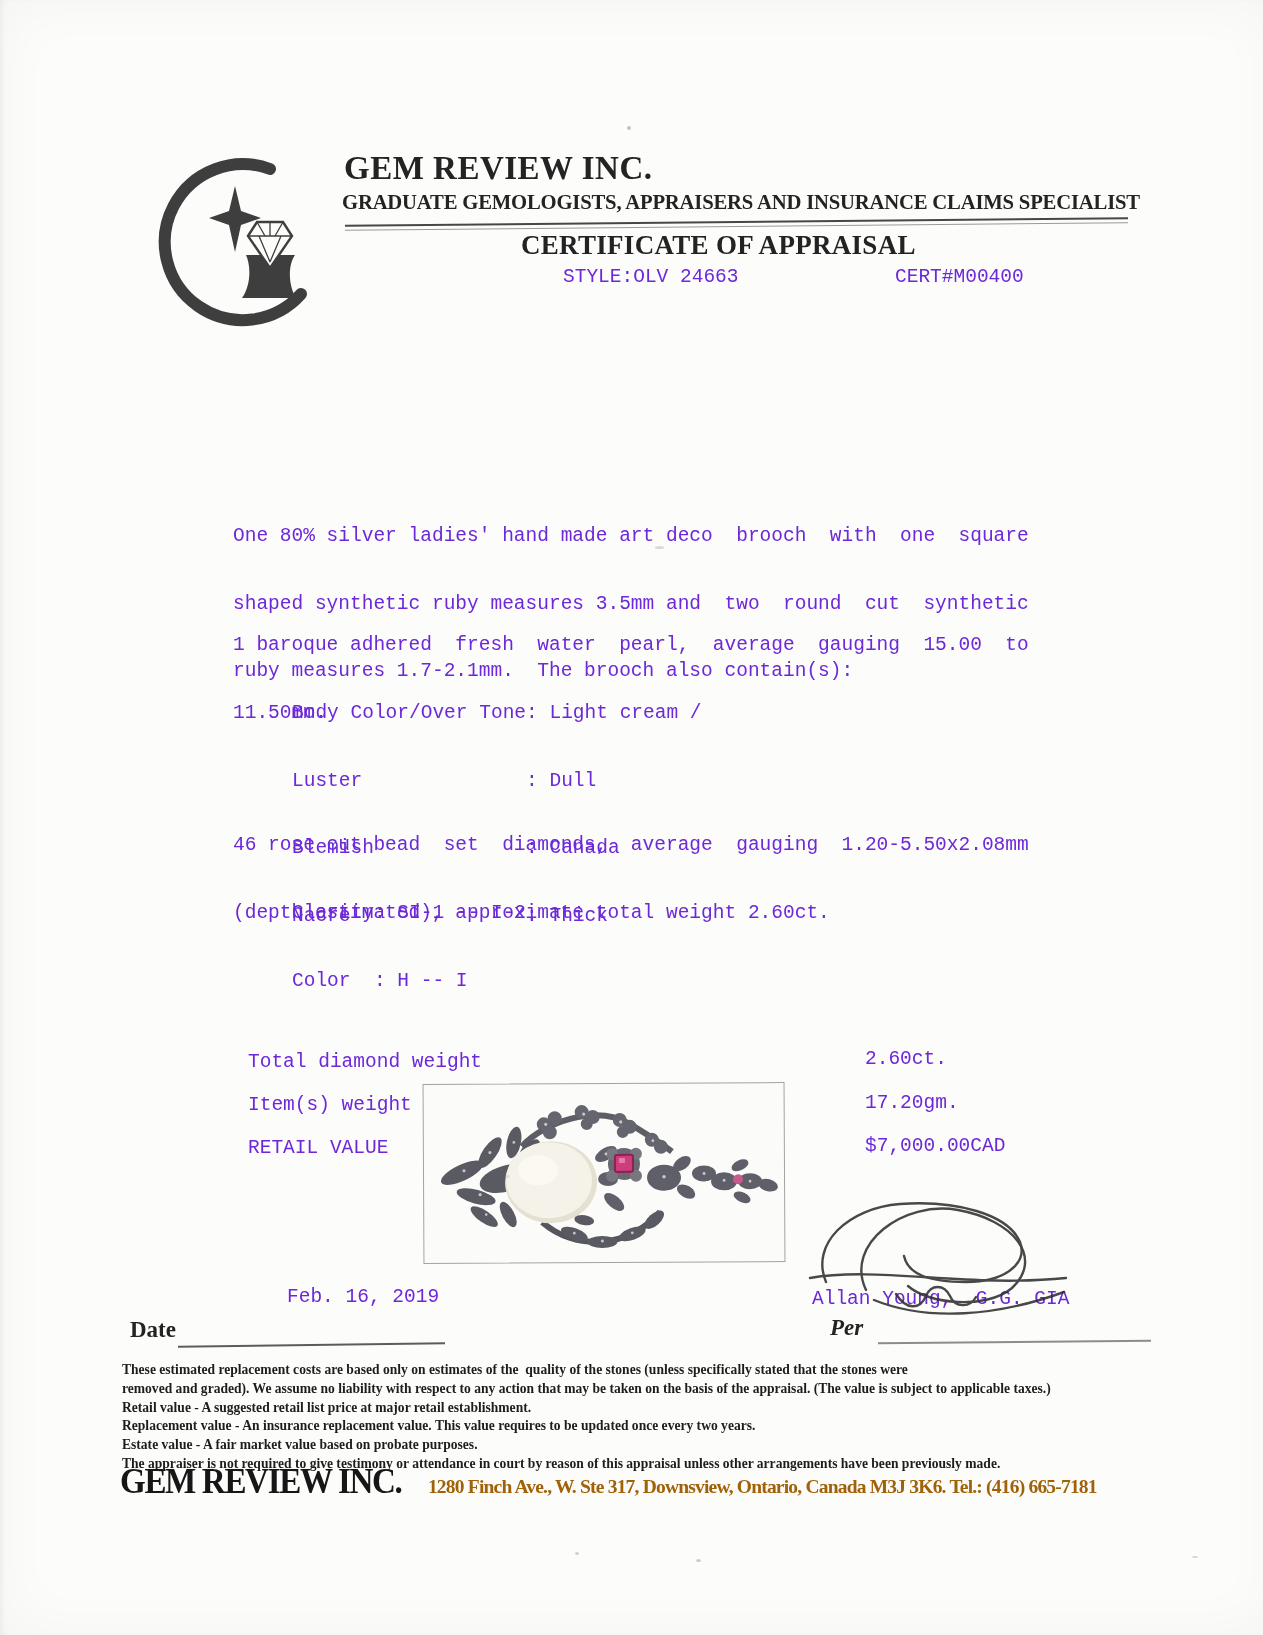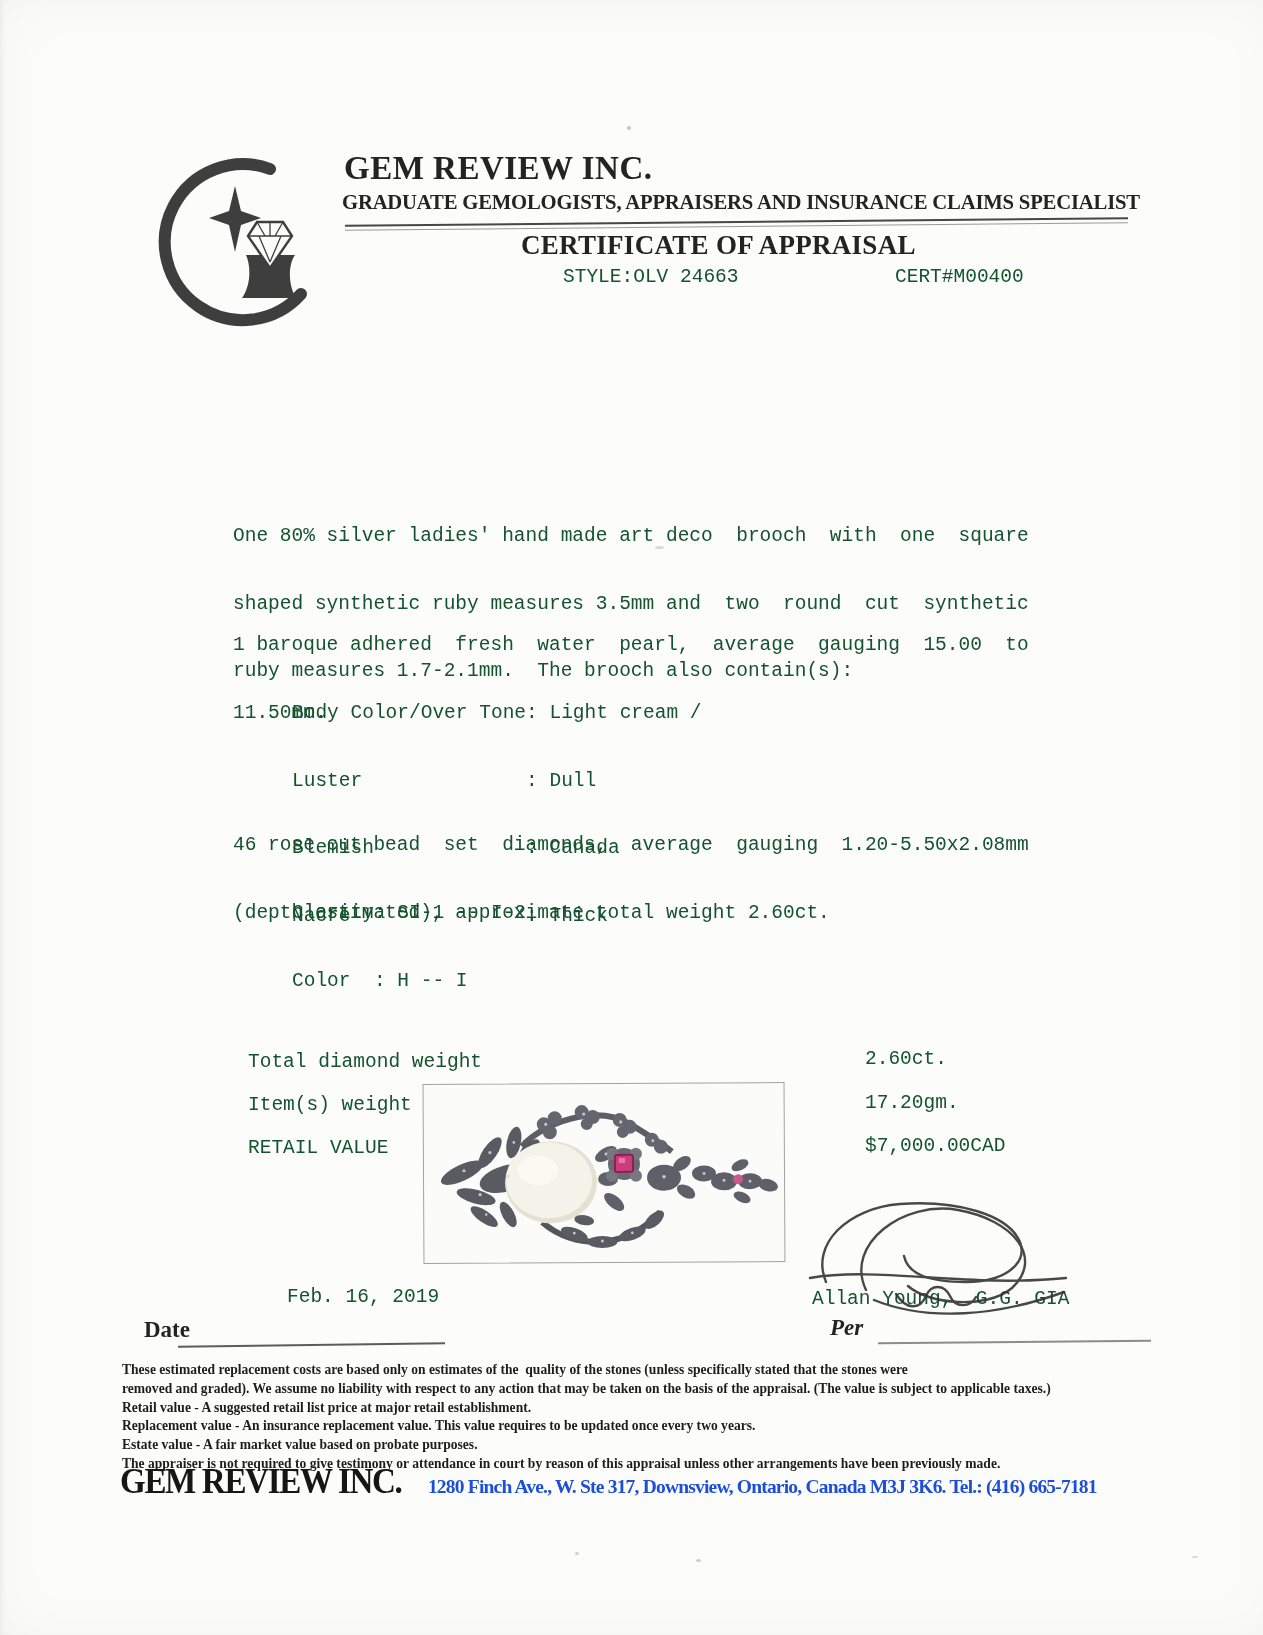--- a/index.html
+++ b/index.html
@@ -3,21 +3,21 @@
 <meta charset="utf-8">
 <style>
   html,body{margin:0;padding:0;background:#e9e9e9;}
   .page{
     position:relative; width:1263px; height:1635px; margin:0 auto;
     background:#fcfcfb; overflow:hidden;
     box-shadow: inset 0 0 60px rgba(0,0,0,0.035), inset 4px 0 10px -6px rgba(0,0,0,0.12);
     font-family:"Liberation Serif", serif; color:#2b2b2b;padding-left:13px;
   }
   .abs{position:absolute;}
-  .mono{font-family:"Liberation Mono","DejaVu Sans Mono",monospace; color:#14532d;}
+  .mono{font-family:"Liberation Mono","DejaVu Sans Mono",monospace; color:#6d28d9;}
   .serifb{font-family:"Liberation Serif",serif; font-weight:bold; color:#232323;}
 
   
   .company-name{left:344px; top:150px; font-size:33px; letter-spacing:.5px; white-space:nowrap;}
   .tagline{left:342px; top:190px; font-size:21px; letter-spacing:-0.2px; white-space:nowrap; transform:scaleX(.985); transform-origin:0 0;}
   .rule1{left:345px; top:221px; width:783px; height:2px; background:#474747; transform:rotate(-0.55deg);}
   .rule2{left:345px; top:226px; width:783px; height:1px; background:#9a9a9a; transform:rotate(-0.55deg);}
   .doc-title{left:521px; top:230px; font-size:27px; letter-spacing:.3px; white-space:nowrap;}
   .style-no{left:563px; top:266px; font-size:19.5px; white-space:pre;}
   .cert-no{left:895px; top:266px; font-size:19.5px; white-space:pre;}
@@ -38,34 +38,34 @@
   .t2l{left:248px; top:1094px;} .t2v{left:865px; top:1092px;}
   .t3l{left:248px; top:1137px;} .t3v{left:865px; top:1135px;}
 
   
   .photo-box{left:423px; top:1083px; width:360px; height:178px; background:#fbfbf9; border:1px solid #a3a3a3; transform:rotate(-0.3deg);}
 
   
   .date-value{left:287px; top:1286px; font-size:19.5px; white-space:pre;}
   .appraiser{left:812px; top:1288px; font-size:19.5px; white-space:pre;}
   .sig{left:808px; top:1194px; width:268px; height:144px;}
-  .date-label{left:144px; top:1317px; font-size:23px;}
+  .date-label{left:130px; top:1317px; font-size:23px;}
   .per-label{left:830px; top:1315px; font-size:23px;font-style:italic;}
   .date-line{left:178px; top:1344px; width:267px; height:2px; background:#5c5c5c; transform:rotate(-0.7deg);}
   .per-line{left:878px; top:1341px; width:273px; height:2px; background:#8c8c8c; transform:rotate(-0.5deg);}
 
   
   .fineprint{left:122px; top:1360px; font-family:"Liberation Serif",serif; font-weight:bold; color:#1d1d1d;
     font-size:15.5px; line-height:18.8px; white-space:nowrap; transform:scaleX(.875); transform-origin:0 0;}
   .fineprint div{white-space:pre;}
 
   
   .footer{left:120px; top:1460px; white-space:nowrap; display:flex; align-items:baseline;}
   .footer-company{font-family:"Liberation Serif",serif; font-weight:bold; color:#161616; font-size:36px; letter-spacing:-1.5px; transform:scaleX(.92); transform-origin:0 0;}
-  .footer-address{font-family:"Liberation Serif",serif; font-weight:bold; color:#1d4ed8; font-size:19.5px; letter-spacing:-0.8px; margin-left:2px;}
+  .footer-address{font-family:"Liberation Serif",serif; font-weight:bold; color:#a16207; font-size:19.5px; letter-spacing:-0.8px; margin-left:2px;}
 
   
   .speck{position:absolute; background:#c4c4c4; border-radius:50%;}
 </style>
 </head>
 <body>
 
 <div class="page">
 
   <svg class="abs" style="left:158px; top:152px;" width="178" height="182" viewBox="0 0 178 182">

